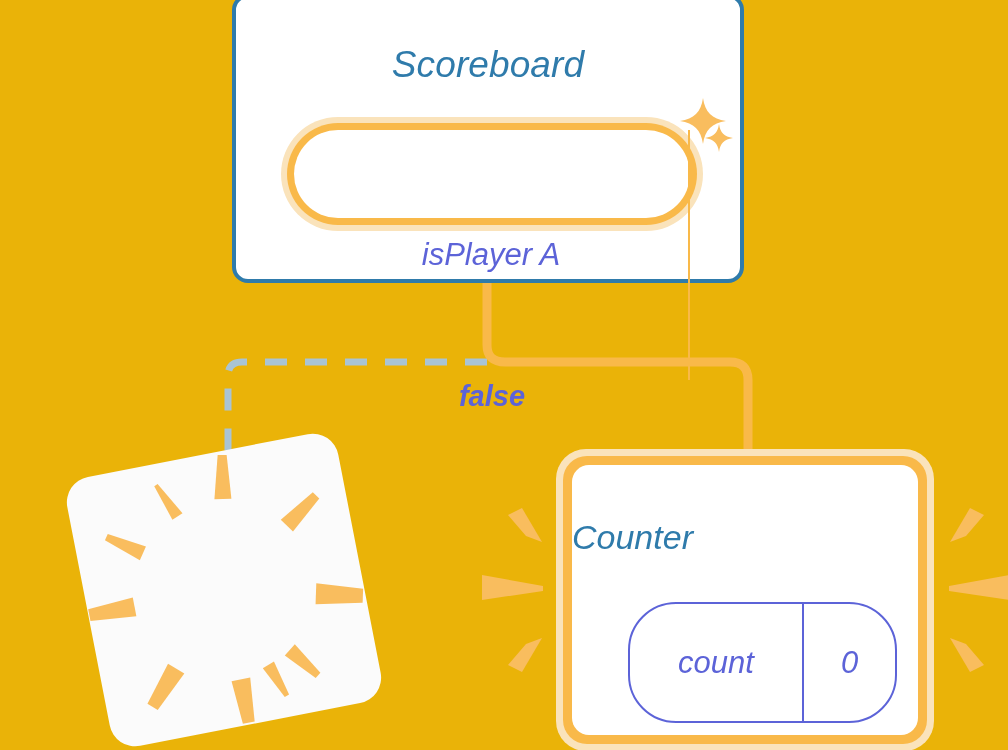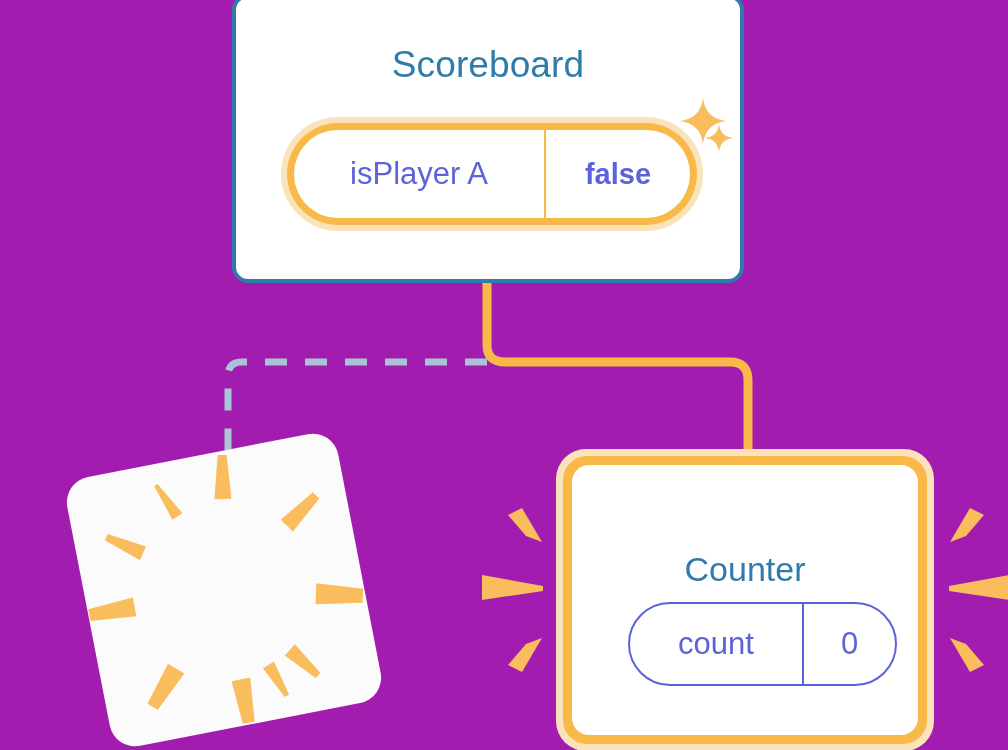--- a/index.html
+++ b/index.html
@@ -11,21 +11,22 @@
     width: 1008px;
     height: 750px;
     background: #4d6973;
     font-family: "Liberation Sans", sans-serif;
     overflow: hidden;
   }
   #stage {
     position: relative;
     width: 1008px;
     height: 750px;
-    background: #a21caf;
+    background: #eab308;
+    font-style: italic;
   }
 
   
   .layer-lines {
     position: absolute;
     left: 0; top: 0;
     width: 1008px; height: 750px;
     z-index: 1;
   }
 
@@ -75,20 +76,21 @@
     padding: 7px;
   }
   .pill-inner {
     width: 100%;
     height: 100%;
     box-sizing: border-box;
     background: #ffffff;
     border-radius: 44px;
     display: flex;
     align-items: stretch;
+    flex-direction: column;
   }
   .pill-key {
     flex: 0 0 250px;
     display: flex;
     align-items: center;
     justify-content: center;
     color: #5c63d8;
     font-size: 31px;
     font-weight: 400;
     border-right: 2px solid #f9b949;
@@ -153,33 +155,32 @@
     width: 100%;
     height: 100%;
     box-sizing: border-box;
     background: #ffffff;
     border-radius: 17px;
   }
   .counter-title {
     position: absolute;
     left: 0; right: 0;
     top: 55px;
-    text-align: center;
+    text-align: left;
     color: #2f7bab;
     font-size: 34px;
     font-weight: 400;
     line-height: 1;
-    margin-top: 32px;
   }
   .counter-pill {
     position: absolute;
     left: 56px;
     top: 137px;
     width: 269px;
-    height: 84px;
+    height: 121px;
     box-sizing: border-box;
     border: 2px solid #5c63d8;
     border-radius: 48px;
     background: #ffffff;
     display: flex;
     align-items: stretch;
     overflow: hidden;
   }
   .cpill-key {
     flex: 0 0 172px;

